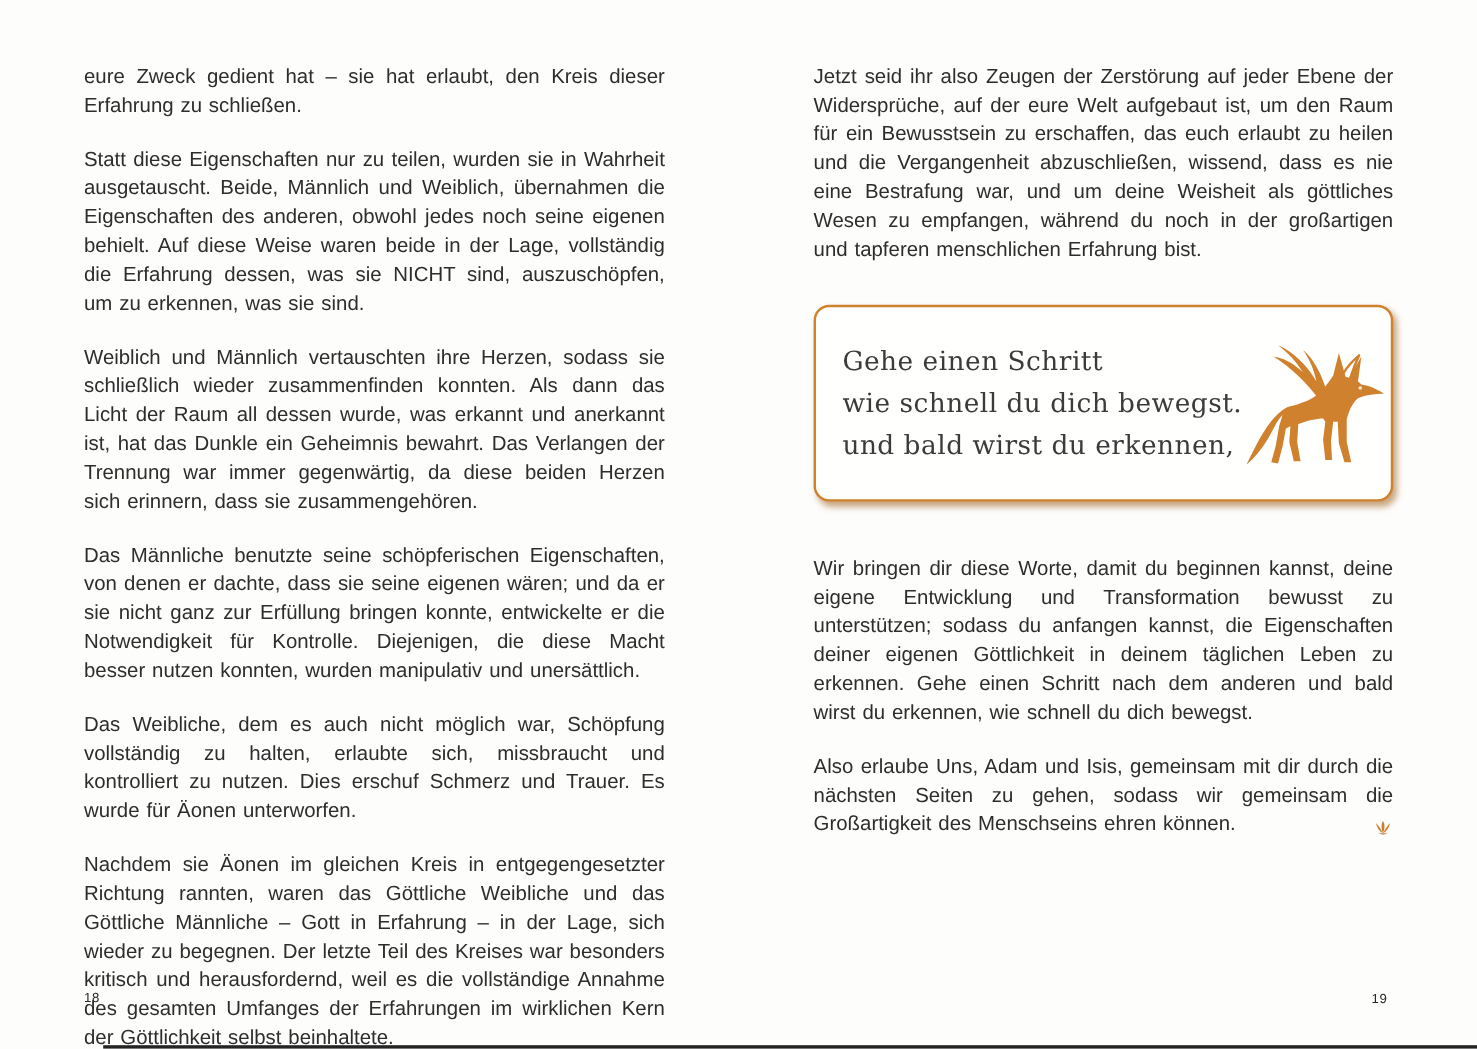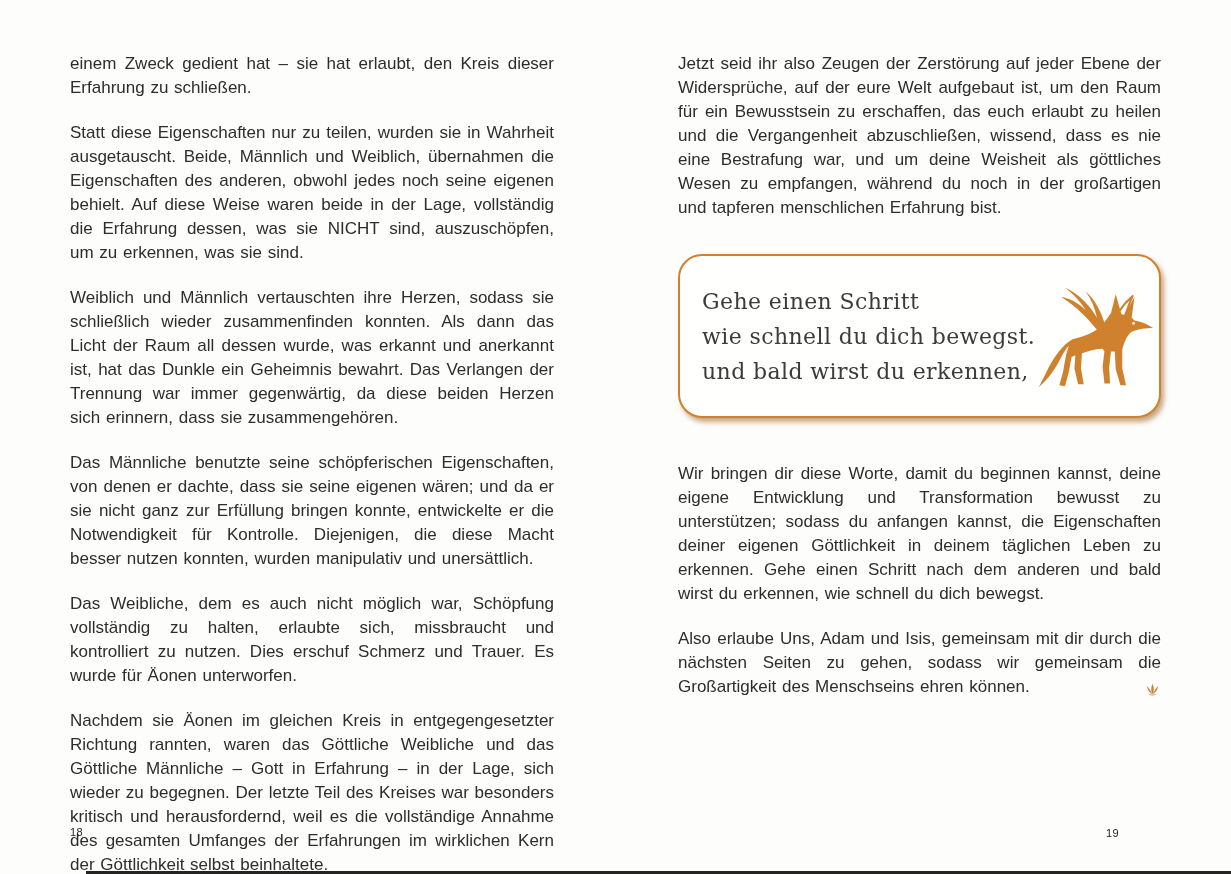--- a/index.html
+++ b/index.html
@@ -24,21 +24,21 @@
     margin-bottom: 21px;
     hyphens: auto;
     -webkit-hyphens: auto;
     word-spacing: 1px;
     position: relative;
   }
   .callout-box {
     margin-top: 34px;
     margin-bottom: 44px;
     border: 2px solid #d0812e;
-    border-radius: 24px;
+    border-radius: 13px;
     background: #fffffe;
     box-shadow: 3px 4px 5px rgba(170, 120, 62, 0.65);
     padding: 21px 20px 21px 22px;
     display: flex;
     align-items: center;
     justify-content: space-between;
   }
   .quote-lines {
     font-family: "DejaVu Serif", serif;
     font-size: 22px;
@@ -53,42 +53,42 @@
     flex: 0 0 auto;
     margin-right: 12px;
   }
   .page-number {
     position: absolute;
     font-size: 11px;
     color: #262626;
     letter-spacing: 0.5px;
   }
   .pn-left  { left: 70px;  top: 826px; }
-  .pn-right { left: 1106px; top: 827px; }
+  .pn-right { left: 1143px; top: 827px; }
   .end-ornament {
     position: absolute;
     right: 0;
     bottom: 2px;
     width: 17px;
     height: 16px;
   }
   .scan-edge-line {
     position: absolute;
     left: 86px;
     right: 0;
     bottom: 0;
     height: 3px;
     background: #242424;
   }
 </style>
 </head>
 <body>
 
 <div class="column col-left">
-  <p class="body-par" lang="de">einem Zweck gedient hat – sie hat erlaubt, den Kreis dieser Erfahrung zu schließen.</p>
+  <p class="body-par" lang="de">eure Zweck gedient hat – sie hat erlaubt, den Kreis dieser Erfahrung zu schließen.</p>
   <p class="body-par" lang="de">Statt diese Eigenschaften nur zu teilen, wurden sie in Wahrheit ausgetauscht. Beide, Männlich und Weiblich, übernahmen die Eigenschaften des anderen, obwohl jedes noch seine eigenen behielt. Auf diese Weise waren beide in der Lage, vollständig die Erfahrung dessen, was sie NICHT sind, auszuschöpfen, um zu erkennen, was sie sind.</p>
   <p class="body-par" lang="de">Weiblich und Männlich vertauschten ihre Herzen, sodass sie schließlich wieder zusammenfinden konnten. Als dann das Licht der Raum all dessen wurde, was erkannt und anerkannt ist, hat das Dunkle ein Geheimnis bewahrt. Das Verlangen der Trennung war immer gegenwärtig, da diese beiden Herzen sich erinnern, dass sie zusammengehören.</p>
   <p class="body-par" lang="de">Das Männliche benutzte seine schöpferischen Eigenschaften, von denen er dachte, dass sie seine eigenen wären; und da er sie nicht ganz zur Erfüllung bringen konnte, entwickelte er die Notwendigkeit für Kontrolle. Diejenigen, die diese Macht besser nutzen konnten, wurden manipulativ und unersättlich.</p>
   <p class="body-par" lang="de">Das Weibliche, dem es auch nicht möglich war, Schöpfung vollständig zu halten, erlaubte sich, missbraucht und kontrolliert zu nutzen. Dies erschuf Schmerz und Trauer. Es wurde für Äonen unterworfen.</p>
   <p class="body-par" lang="de">Nachdem sie Äonen im gleichen Kreis in entgegengesetzter Richtung rannten, waren das Göttliche Weibliche und das Göttliche Männliche – Gott in Erfahrung – in der Lage, sich wieder zu begegnen. Der letzte Teil des Kreises war besonders kritisch und herausfordernd, weil es die vollständige Annahme des gesamten Umfanges der Erfahrungen im wirklichen Kern der Göttlichkeit selbst beinhaltete.</p>
 </div>
 
 <div class="column col-right">
   <p class="body-par" lang="de">Jetzt seid ihr also Zeugen der Zerstörung auf jeder Ebene der Widersprüche, auf der eure Welt aufgebaut ist, um den Raum für ein Bewusstsein zu erschaffen, das euch erlaubt zu heilen und die Vergangenheit abzuschließen, wissend, dass es nie eine Bestrafung war, und um deine Weisheit als göttliches Wesen zu empfangen, während du noch in der großartigen und tapferen menschlichen Erfahrung bist.</p>
 

